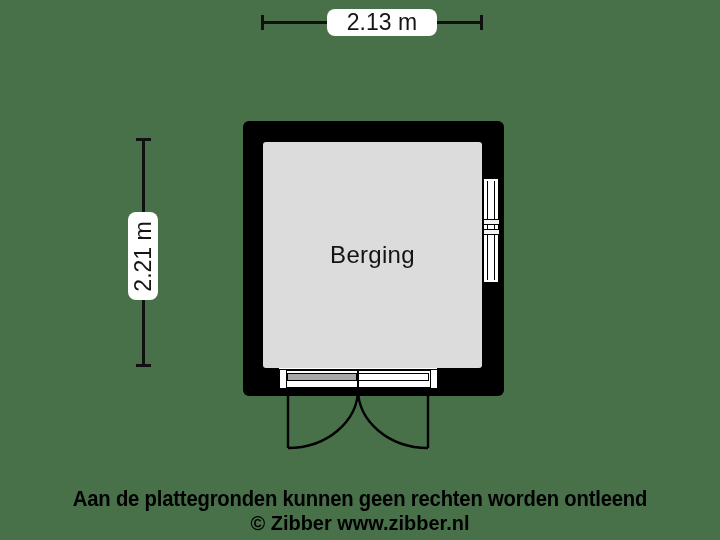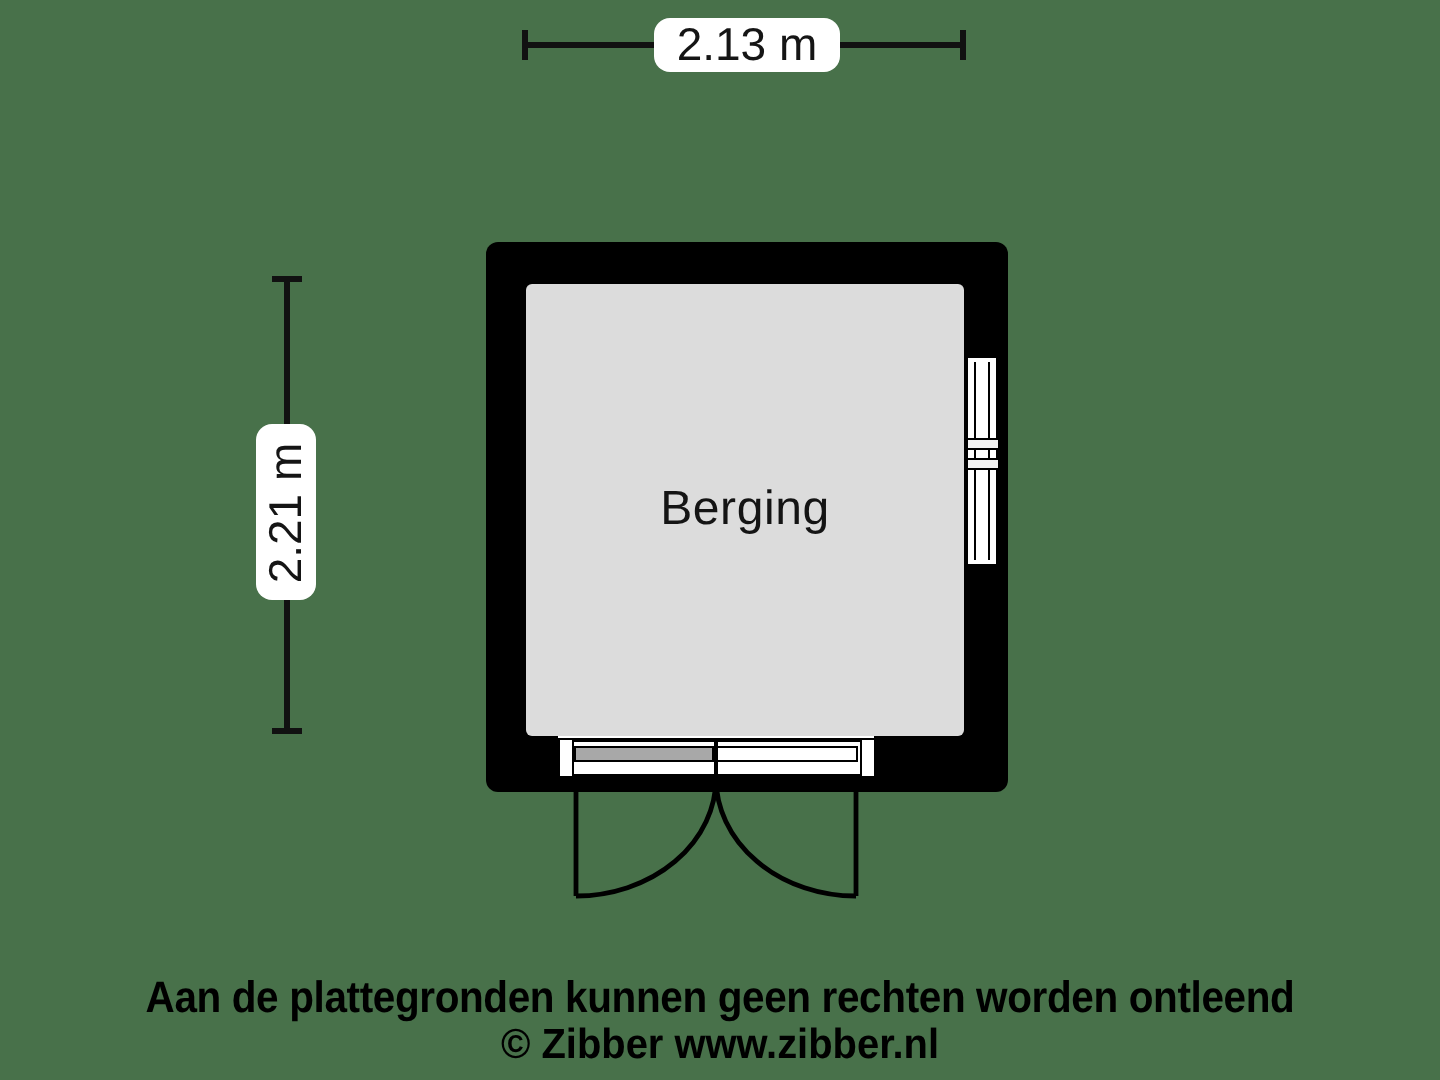--- a/index.html
+++ b/index.html
@@ -20,21 +20,21 @@
   .dim-tick-v.t-right{left:480px;top:15px;}
   .dim-line-v{position:absolute;left:142px;top:139px;width:3px;height:228px;background:var(--c-line,#111);}
   .dim-tick-h{position:absolute;width:15px;height:3px;background:var(--c-line,#111);}
   .dim-tick-h.t-top{left:136px;top:138px;}
   .dim-tick-h.t-bottom{left:136px;top:364px;}
 
   .dim-chip{
     position:absolute;background:var(--c-chip,#fff);border-radius:8px;
     display:flex;align-items:center;justify-content:center;
   }
-  .dim-chip.h{left:327px;top:9px;width:93px;height:27px;}
+  .dim-chip.h{left:327px;top:9px;width:110px;height:27px;}
   .dim-chip.v{left:128px;top:212px;width:30px;height:88px;}
   .dim-chip span{font-size:23px;line-height:1;color:#151515;white-space:nowrap;}
   .dim-chip.v span{transform:rotate(-90deg);}
 
   
   .room{position:absolute;left:243px;top:121px;width:261px;height:275px;background:var(--c-wall,#000);border-radius:6px;}
   .floor{position:absolute;left:20px;top:21px;width:219px;height:226px;background:var(--c-floor,#dcdcdc);border-radius:3px;
          display:flex;align-items:center;justify-content:center;}
   .room-label{font-size:24px;color:#141414;letter-spacing:0.3px;}
 

